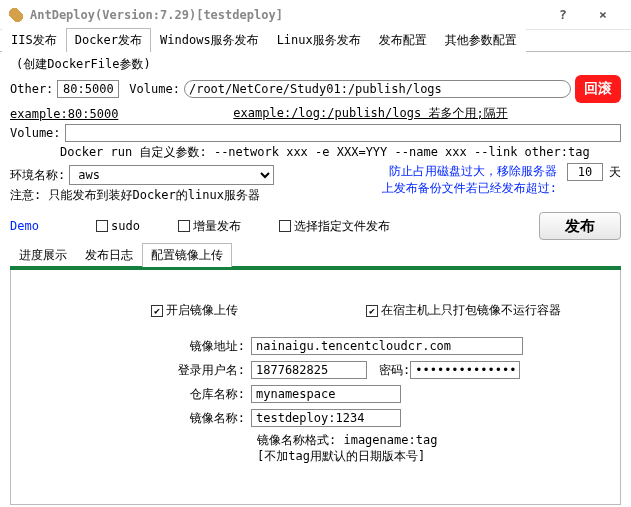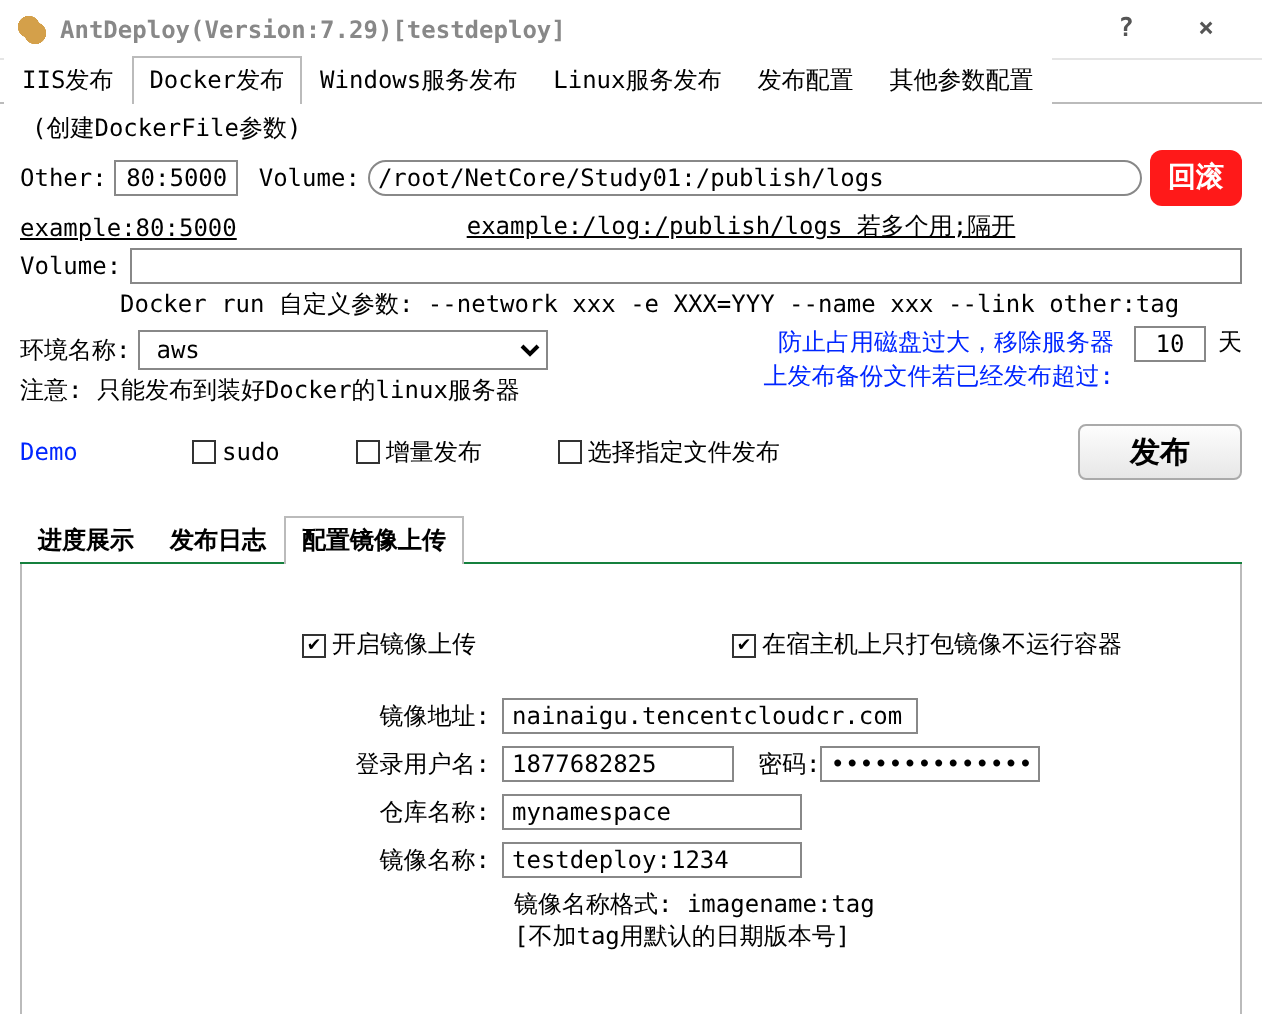--- a/index.html
+++ b/index.html
@@ -100,45 +100,44 @@
   }
   .chk .box {
     width: 12px; height: 12px; border: 1px solid #333;
     display: inline-flex; align-items: center; justify-content: center;
     font-size: 10px; line-height: 10px;
   }
 
   .sub-tabs {
     display: flex;
     align-items: flex-end;
-    border-bottom: 1px solid #15803d;
-    margin: 16px 10px 0 10px;
+    border-bottom: 4px solid #15803d;
+    margin: 4px 10px 0 10px;
     height: 22px;
-    font-weight: bold;
   }
   .sub-tab {
     padding: 3px 8px;
     border: 1px solid transparent;
     border-bottom: none;
     position: relative; top: 1px;
   }
   .sub-tab.active { border-color: #bbb; background: #fff; }
 
   .panel {
     border: 1px solid #bbb;
     border-top: none;
     margin: 0 10px 10px 10px;
     padding: 30px 20px 40px 20px;
   }
   .form-row {
     display: flex; align-items: center;
     margin: 6px 0;
   }
   .form-lbl { width: 220px; text-align: right; padding-right: 6px; }
-  .wide-in { width: 208px; }
+  .wide-in { width: 272px; }
   .narrow-in { width: 150px; }
   .mid-in { width: 116px; }
   .pw-in { width: 110px; }
   .hint { margin-left: 226px; line-height: 1.3; }
 </style>
 </head>
 <body>
 
 <div class="titlebar">
   <span class="ticon"></span>
@@ -192,21 +191,21 @@
       </div>
       <div class="row">
         <span class="lbl">注意: 只能发布到装好Docker的linux服务器</span>
       </div>
     </div>
     <div style="flex:1;"></div>
     <div style="text-align:right;">
       <div class="blue">防止占用磁盘过大，移除服务器</div>
       <div class="blue">上发布备份文件若已经发布超过:</div>
     </div>
-    <div style="display:flex;gap:6px;margin-left:6px;">
+    <div style="display:flex;align-items:center;gap:6px;margin-left:6px;">
       <input class="day-in" type="text" value="10" style="">
       <span>天</span>
     </div>
   </div>
 
   <div class="row" style="margin-top:6px;">
     <span class="blue" style="width:48px;">Demo</span>
     <span style="width:30px;"></span>
     <label class="chk">
       <span class="box"></span>

